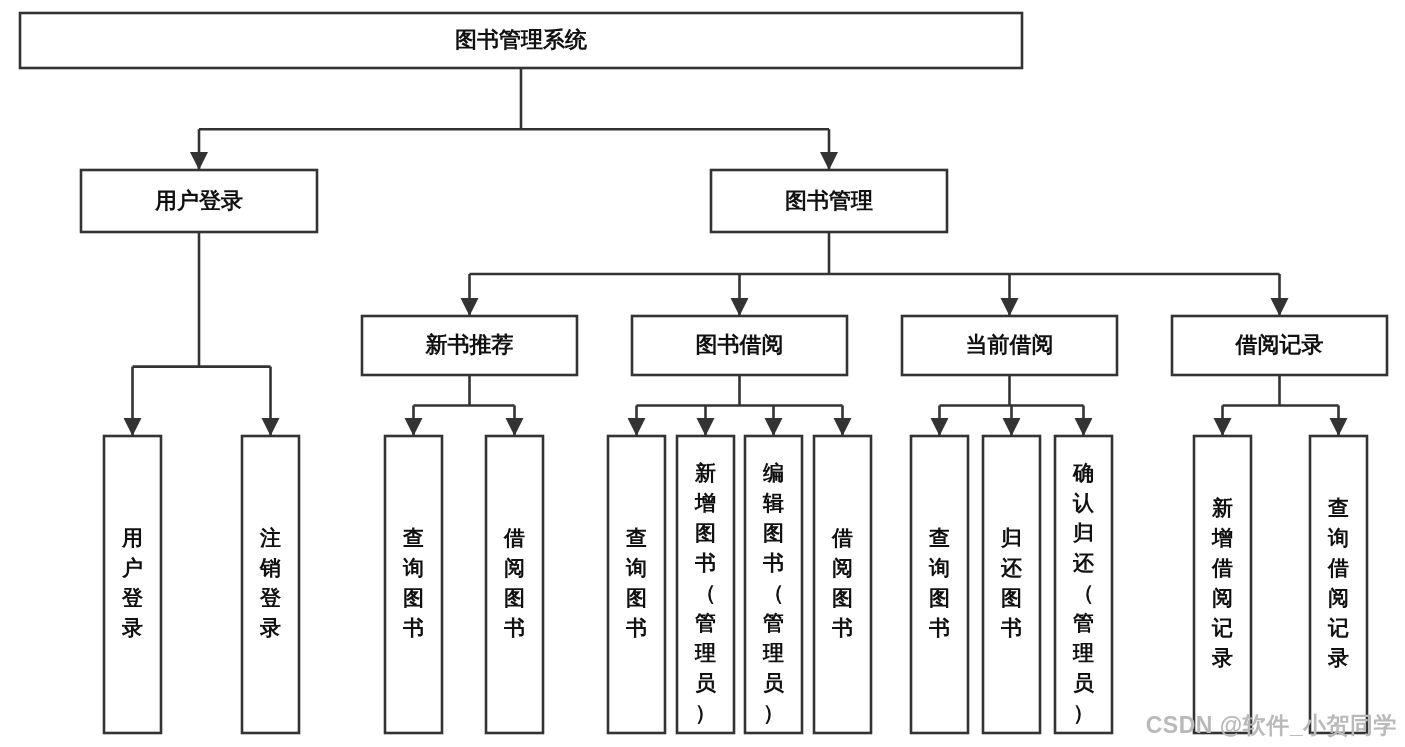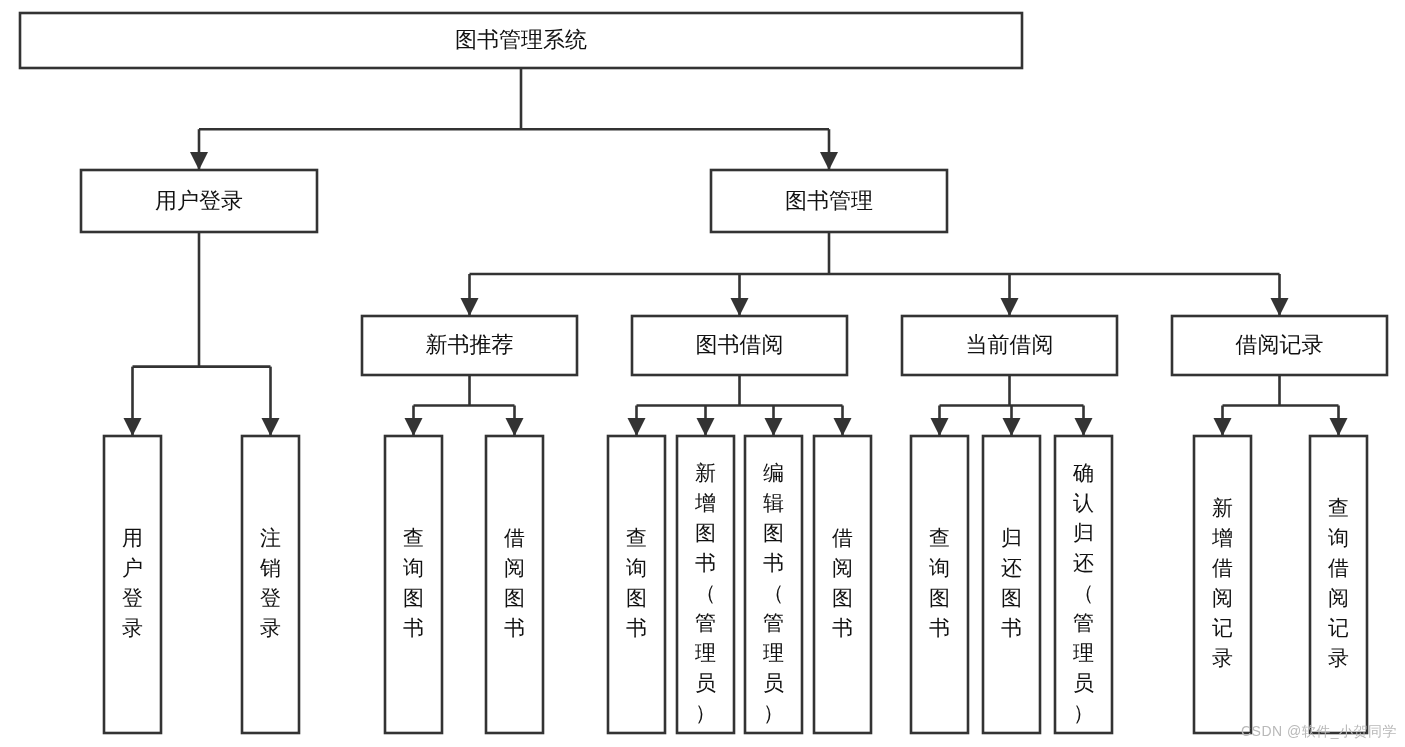--- a/index.html
+++ b/index.html
@@ -11,20 +11,21 @@
     width: 1405px;
     height: 747px;
     font-family: "Liberation Sans", "DejaVu Sans", sans-serif;
     overflow: hidden;
   }
   #diagram-root {
     position: relative;
     width: 1405px;
     height: 747px;
     background: #ffffff;
+    font-weight: bold;
   }
   svg.flow {
     position: absolute;
     top: 0;
     left: 0;
     width: 1405px;
     height: 747px;
   }
   .node-rect {
     fill: #ffffff;
@@ -51,21 +52,21 @@
     fill: #111111;
     font-family: "Liberation Sans", "DejaVu Sans", sans-serif;
     font-size: 21px;
     text-anchor: middle;
   }
   .watermark {
     position: absolute;
     right: 8px;
     bottom: 6px;
     font-family: "Liberation Sans", "DejaVu Sans", sans-serif;
-    font-size: 14px;
+    font-size: 23px;
     color: #b9b9b9;
     letter-spacing: 0.5px;
     white-space: nowrap;
     user-select: none;
   }
 </style>
 </head>
 <body>
 
 <div id="diagram-root">

